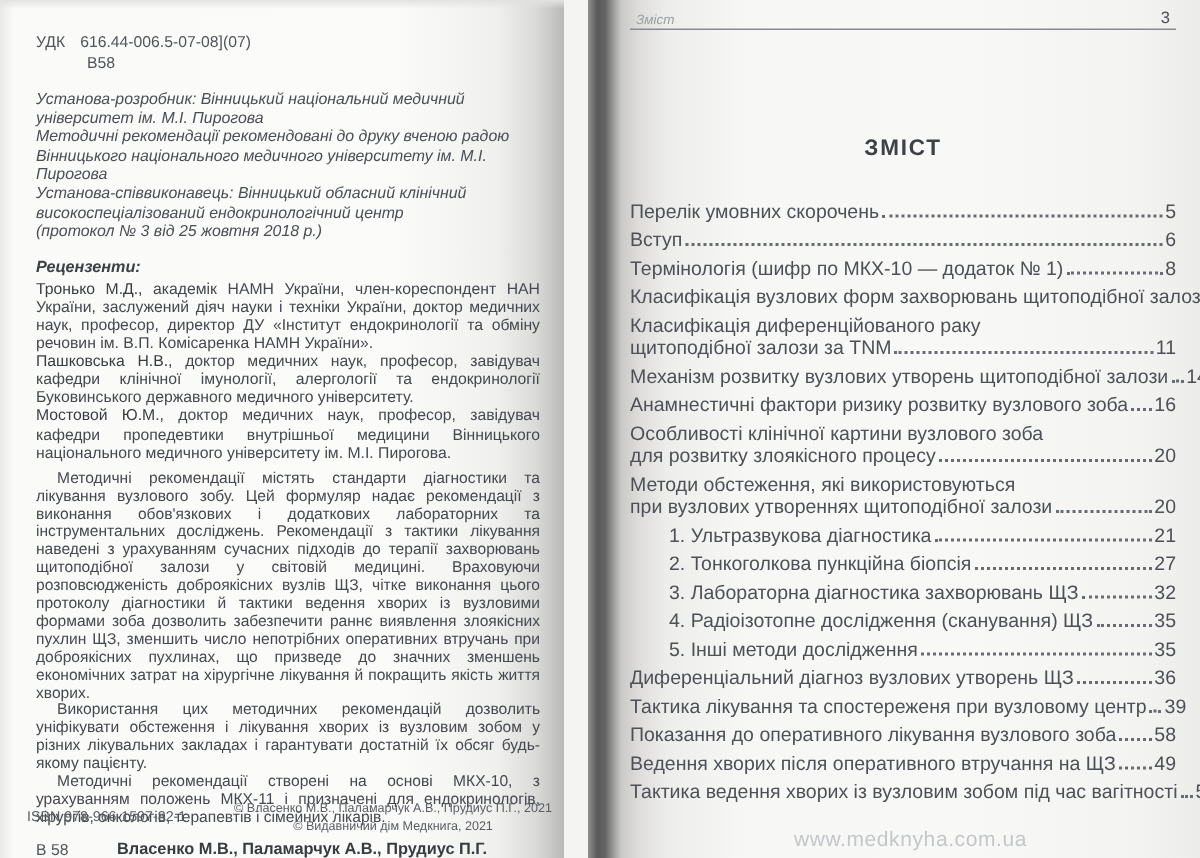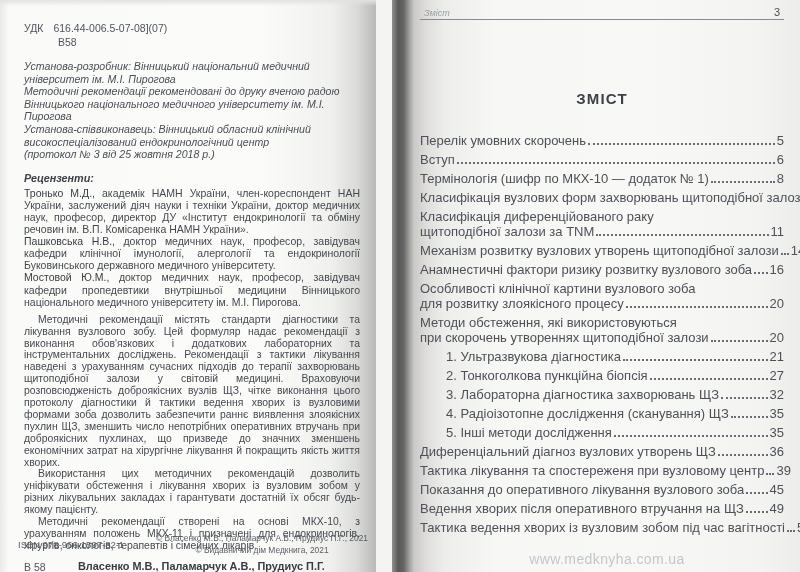--- a/index.html
+++ b/index.html
@@ -173,21 +173,21 @@
           <div class="toc-cont">Особливості клінічної картини вузлового зоба</div>
           <div class="toc-last">
             <span class="toc-text">для розвитку злоякісного процесу</span>
             <span class="dots"></span>
             <span class="toc-page">20</span>
           </div>
         </div>
         <div class="toc-entry">
           <div class="toc-cont">Методи обстеження, які використовуються</div>
           <div class="toc-last">
-            <span class="toc-text">при скорочень утвореннях щитоподібної залози</span>
+            <span class="toc-text">при вузлових утвореннях щитоподібної залози</span>
             <span class="dots"></span>
             <span class="toc-page">20</span>
           </div>
         </div>
         <div class="toc-entry sub">
           <div class="toc-last">
             <span class="toc-text">1. Ультразвукова діагностика</span>
             <span class="dots"></span>
             <span class="toc-page">21</span>
           </div>
@@ -231,21 +231,21 @@
           <div class="toc-last">
             <span class="toc-text">Тактика лікування та спостереженя при вузловому центр</span>
             <span class="dots"></span>
             <span class="toc-page">39</span>
           </div>
         </div>
         <div class="toc-entry">
           <div class="toc-last">
             <span class="toc-text">Показання до оперативного лікування вузлового зоба</span>
             <span class="dots"></span>
-            <span class="toc-page">45</span>
+            <span class="toc-page">58</span>
           </div>
         </div>
         <div class="toc-entry">
           <div class="toc-last">
             <span class="toc-text">Ведення хворих після оперативного втручання на ЩЗ</span>
             <span class="dots"></span>
             <span class="toc-page">49</span>
           </div>
         </div>
         <div class="toc-entry">

